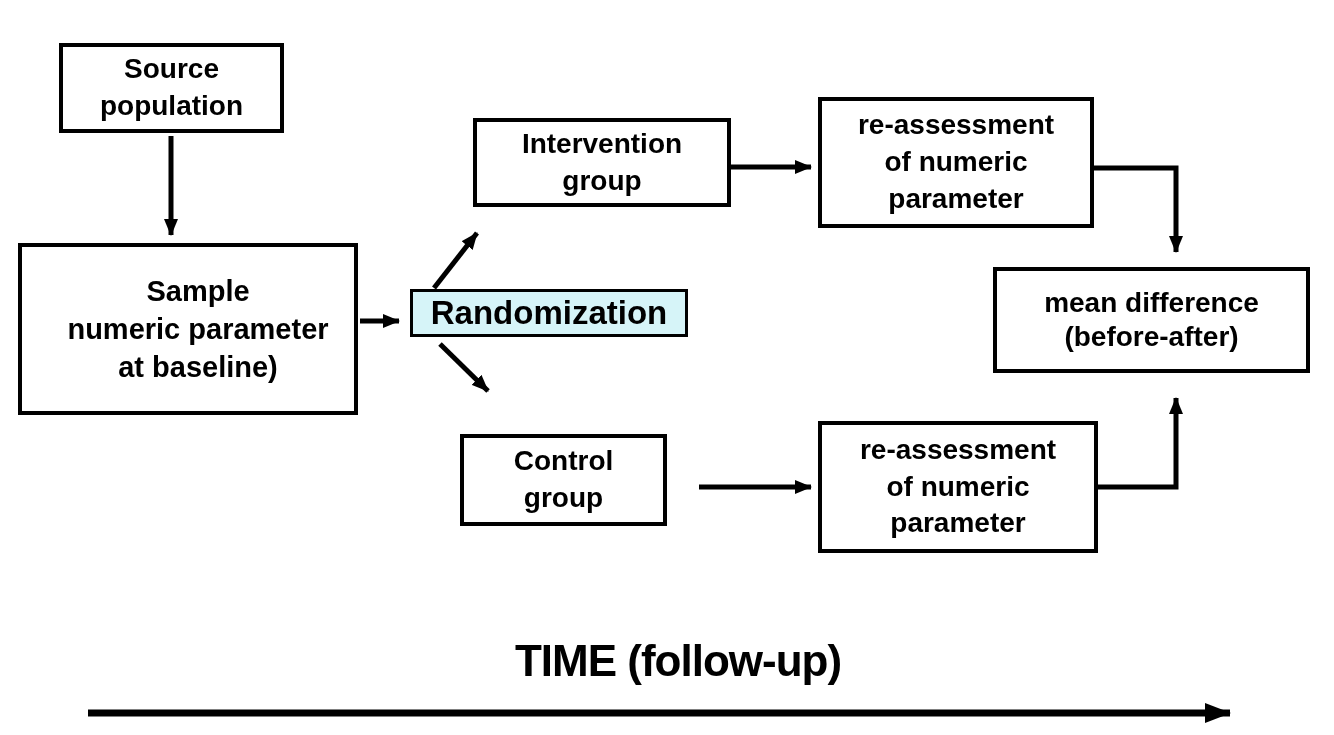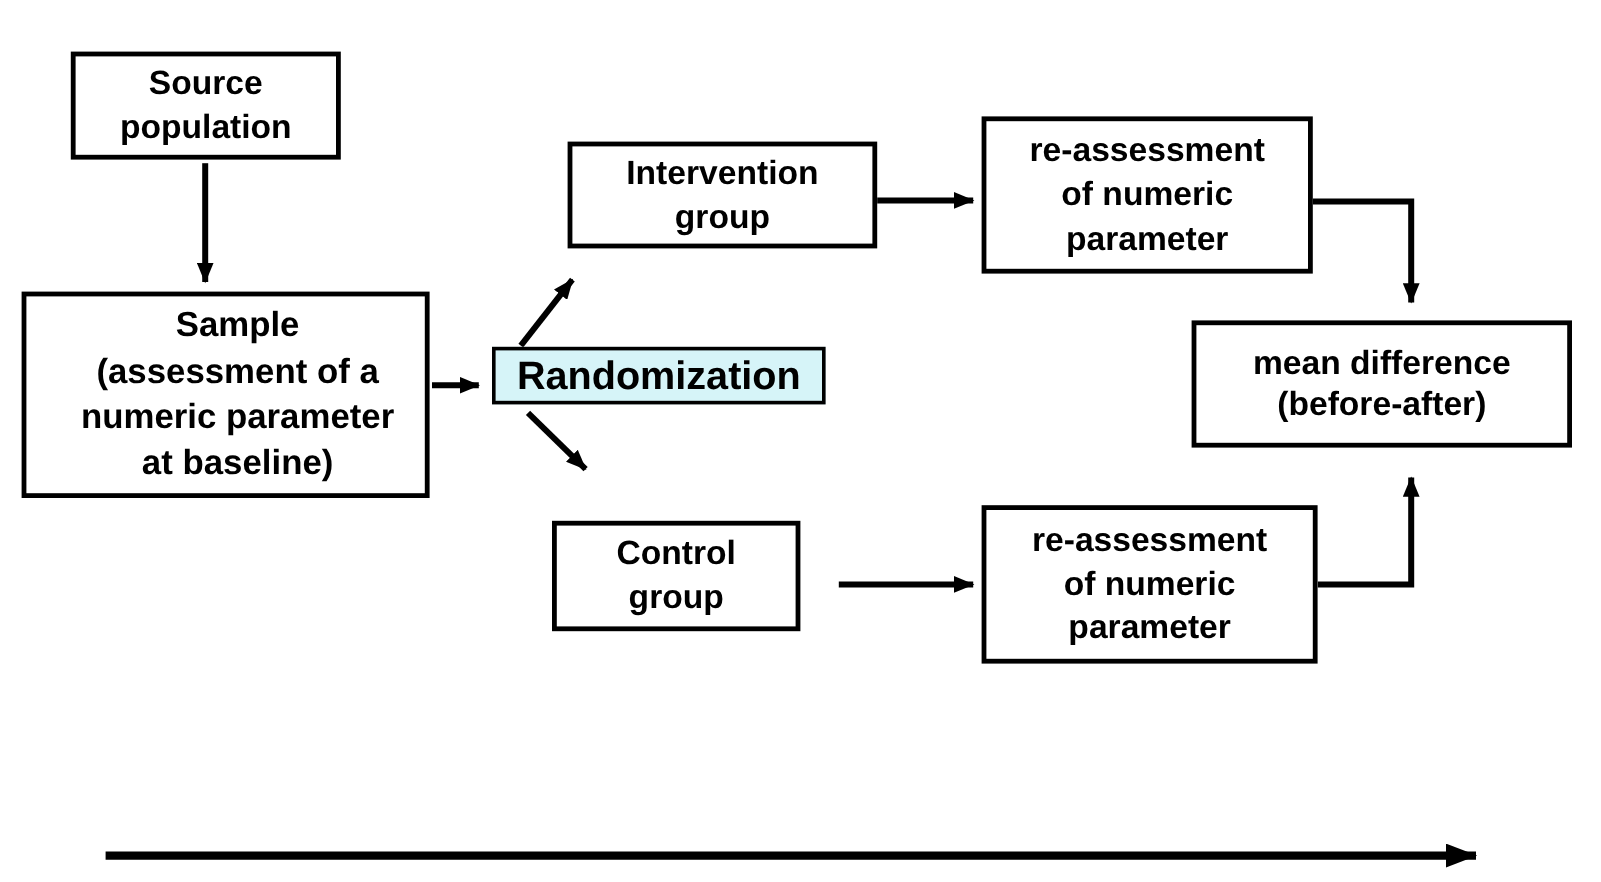--- a/index.html
+++ b/index.html
@@ -96,21 +96,20 @@
     <path d="M88,713 L1230,713" stroke="#000000" stroke-width="7" fill="none" marker-end="url(#ah-big)"></path>
   </svg>
 
   <div class="box box-source">
     <span class="line">Source</span>
     <span class="line">population</span>
   </div>
 
   <div class="box box-sample">
     <span class="line">Sample</span>
-    <span class="line">(assessment of a</span>
     <span class="line">numeric parameter</span>
     <span class="line">at baseline)</span>
   </div>
 
   <div class="box box-intervention">
     <span class="line">Intervention</span>
     <span class="line">group</span>
   </div>
 
   <div class="box box-randomization">
@@ -132,14 +131,15 @@
     <span class="line">mean difference</span>
     <span class="line">(before-after)</span>
   </div>
 
   <div class="box box-reassess-bot">
     <span class="line">re-assessment</span>
     <span class="line">of numeric</span>
     <span class="line">parameter</span>
   </div>
 
+  <div class="time-label">TIME (follow-up)</div>
 
 </div>
 
 </body></html>

